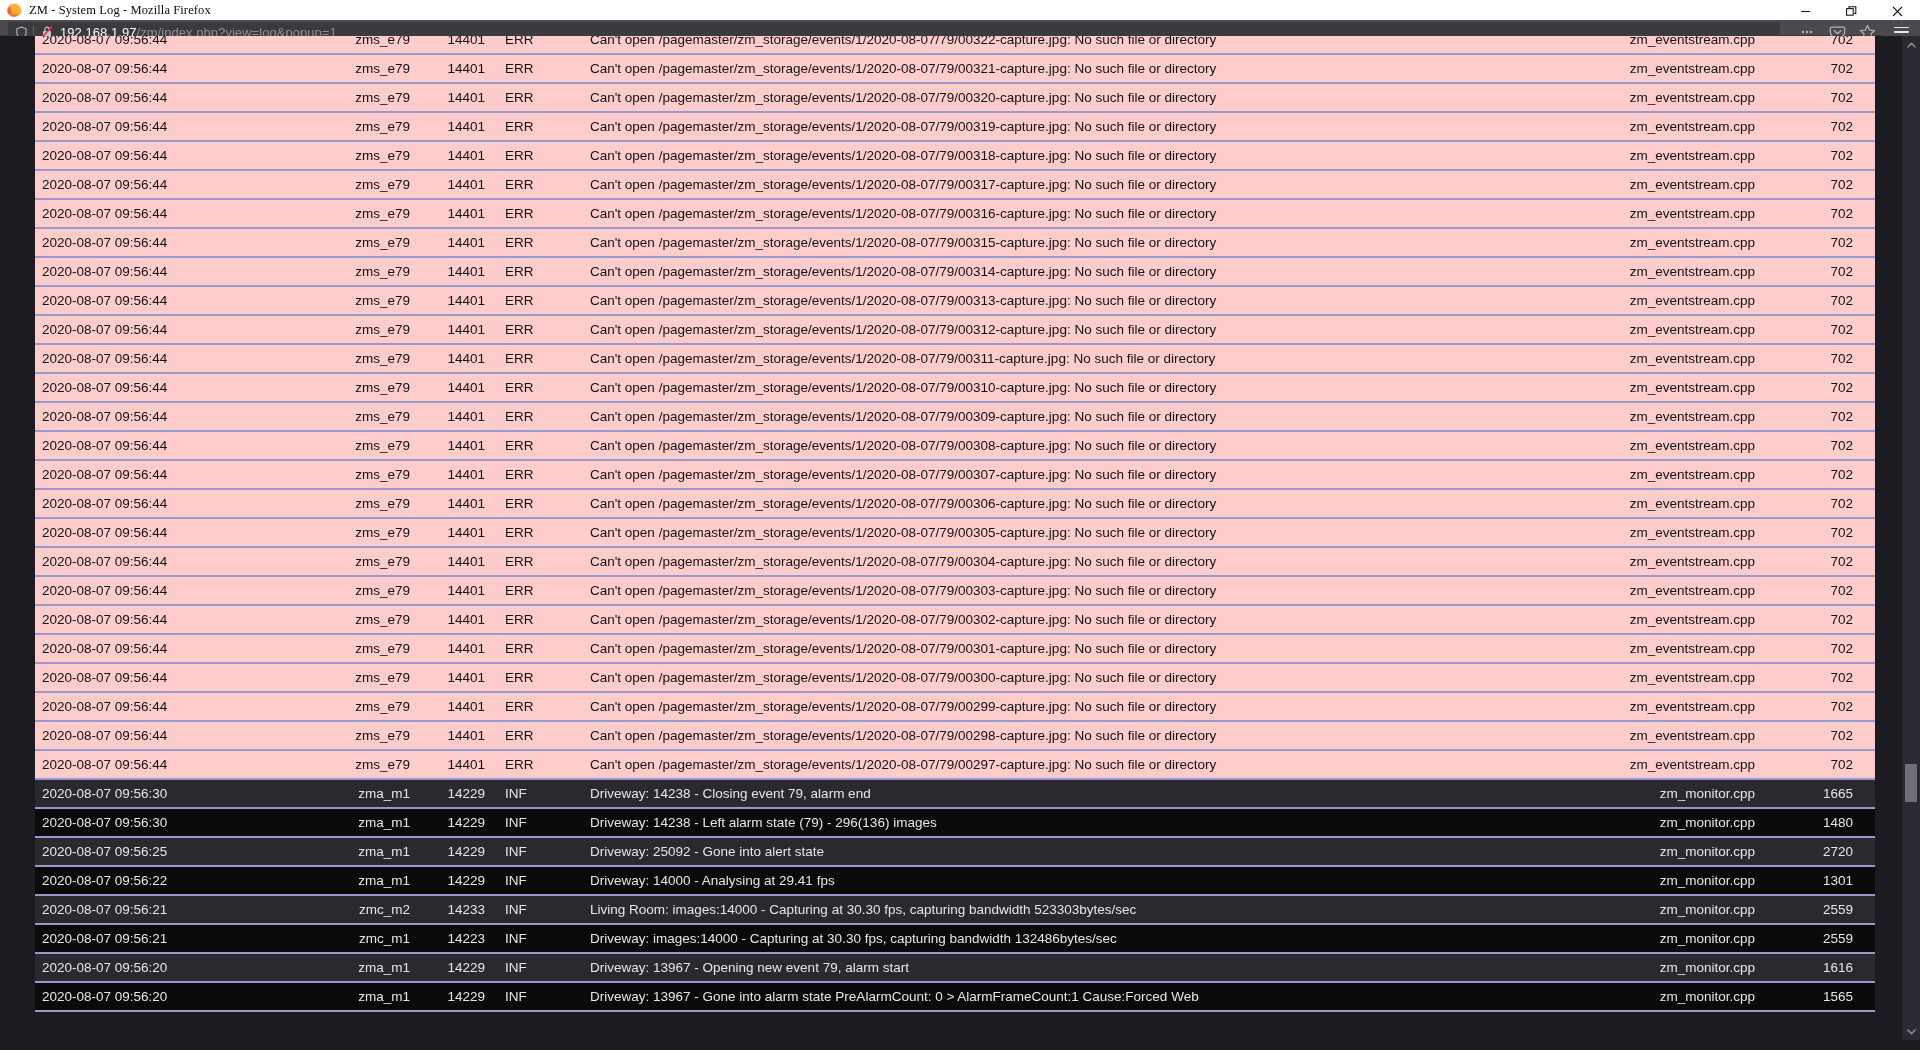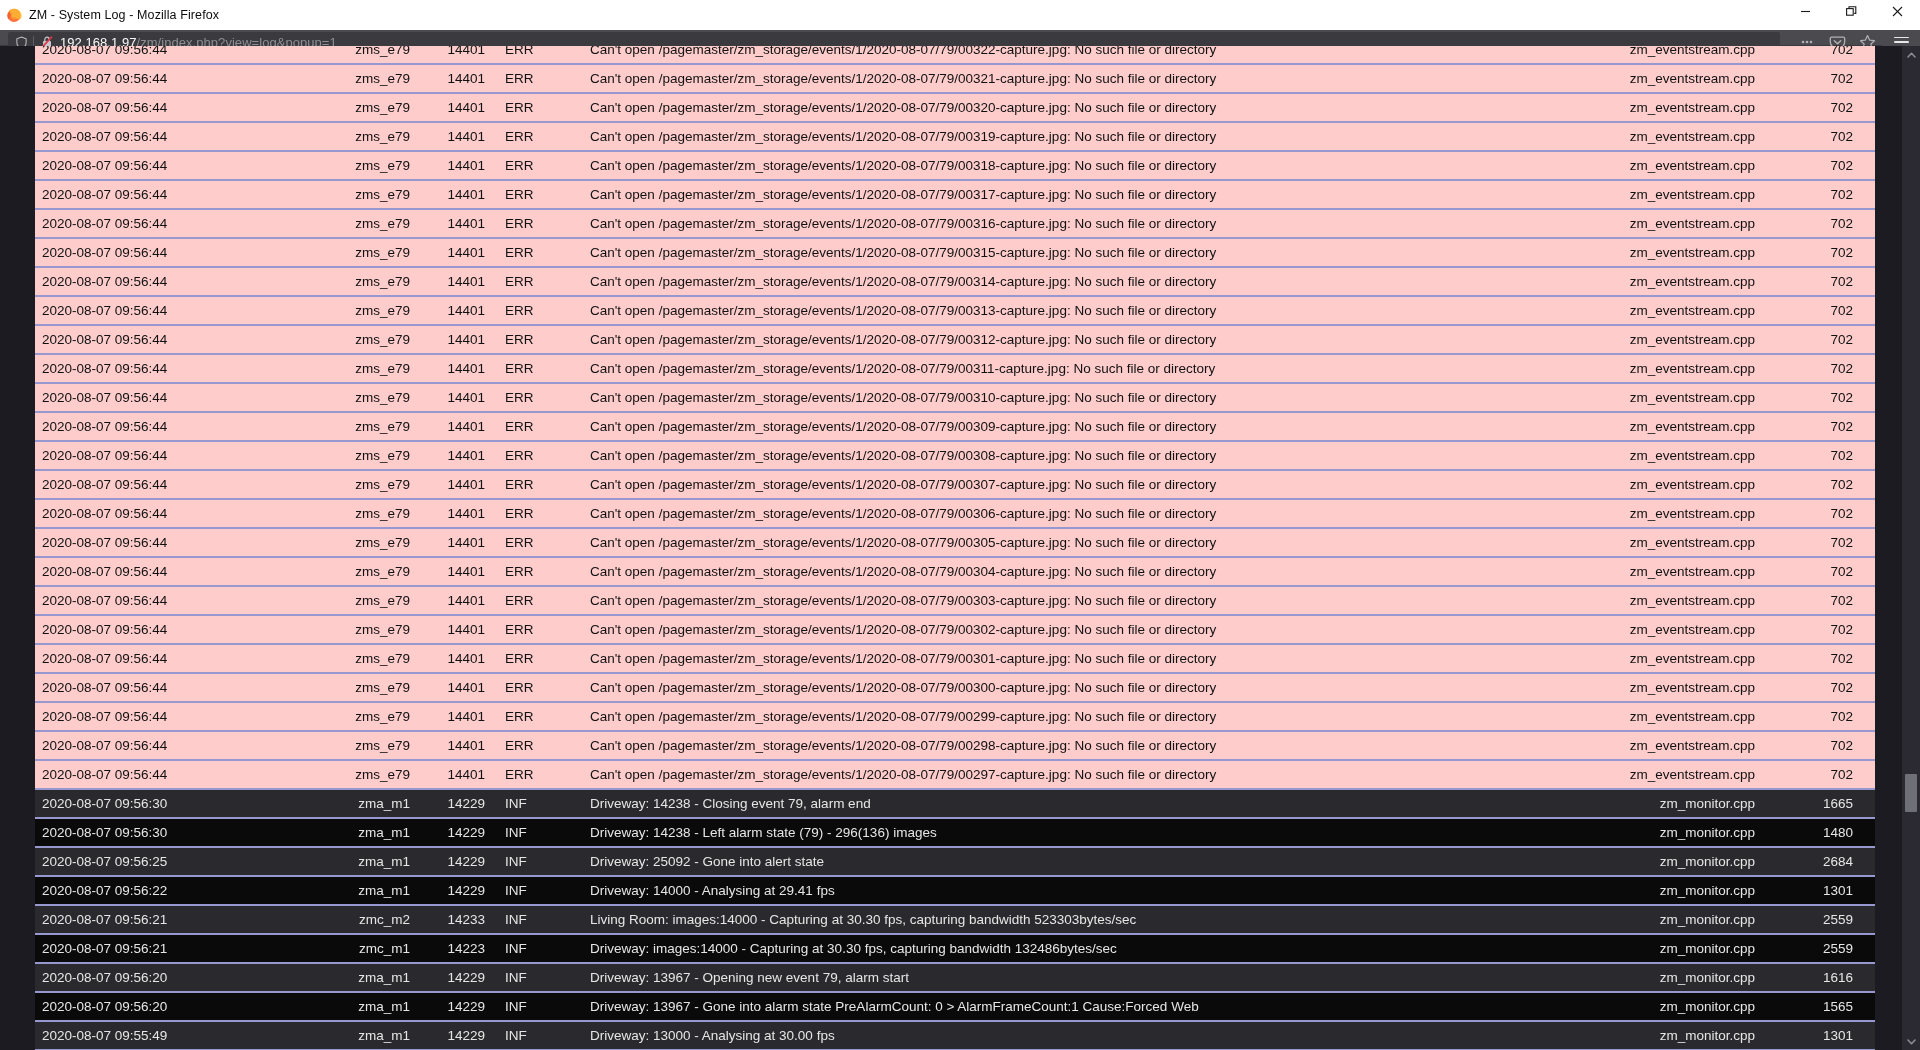--- a/index.html
+++ b/index.html
@@ -5,25 +5,26 @@
   * { box-sizing: border-box; margin: 0; padding: 0; }
   html, body {
     width: 1920px; height: 1050px;
     overflow: hidden;
     background: #1c1b22;
     font-family: "Liberation Sans", sans-serif;
   }
 
   
   .titlebar {
-    height: 30px;
+    height: 20px;
     background: #ffffff;
     display: flex;
     align-items: center;
     position: relative;
+    font-family: Liberation Serif, serif;
   }
   .ff-logo {
     width: 16px; height: 16px;
     margin-left: 6px; margin-right: 7px;
     flex: 0 0 auto;
     position: relative;
   }
   .ff-logo svg { display:block; }
   .win-title {
     font-size: 12.5px;
@@ -524,21 +525,21 @@
             <td class="c-file">zm_monitor.cpp</td>
             <td class="c-line">1480</td>
           </tr>
           <tr class="lvl-INF odd">
             <td class="c-time">2020-08-07 09:56:25</td>
             <td class="c-comp">zma_m1</td>
             <td class="c-pid">14229</td>
             <td class="c-level">INF</td>
             <td class="c-msg">Driveway: 25092 - Gone into alert state</td>
             <td class="c-file">zm_monitor.cpp</td>
-            <td class="c-line">2684</td>
+            <td class="c-line">2720</td>
           </tr>
           <tr class="lvl-INF even">
             <td class="c-time">2020-08-07 09:56:22</td>
             <td class="c-comp">zma_m1</td>
             <td class="c-pid">14229</td>
             <td class="c-level">INF</td>
             <td class="c-msg">Driveway: 14000 - Analysing at 29.41 fps</td>
             <td class="c-file">zm_monitor.cpp</td>
             <td class="c-line">1301</td>
           </tr>
@@ -570,29 +571,20 @@
             <td class="c-line">1616</td>
           </tr>
           <tr class="lvl-INF even">
             <td class="c-time">2020-08-07 09:56:20</td>
             <td class="c-comp">zma_m1</td>
             <td class="c-pid">14229</td>
             <td class="c-level">INF</td>
             <td class="c-msg">Driveway: 13967 - Gone into alarm state PreAlarmCount: 0 &gt; AlarmFrameCount:1 Cause:Forced Web</td>
             <td class="c-file">zm_monitor.cpp</td>
             <td class="c-line">1565</td>
-          </tr>
-          <tr class="lvl-INF odd">
-            <td class="c-time">2020-08-07 09:55:49</td>
-            <td class="c-comp">zma_m1</td>
-            <td class="c-pid">14229</td>
-            <td class="c-level">INF</td>
-            <td class="c-msg">Driveway: 13000 - Analysing at 30.00 fps</td>
-            <td class="c-file">zm_monitor.cpp</td>
-            <td class="c-line">1301</td>
           </tr>
         </tbody>
     </table>
   </div>
 
   <div class="scrollbar">
     <div class="sb-arrow">
       <svg width="9" height="9" viewBox="0 0 9 9">
           <path d="M1 6 L4.5 2.3 L8 6" fill="none" stroke="#8b8b92" stroke-width="1.6" stroke-linecap="round" stroke-linejoin="round"></path>
         </svg>

